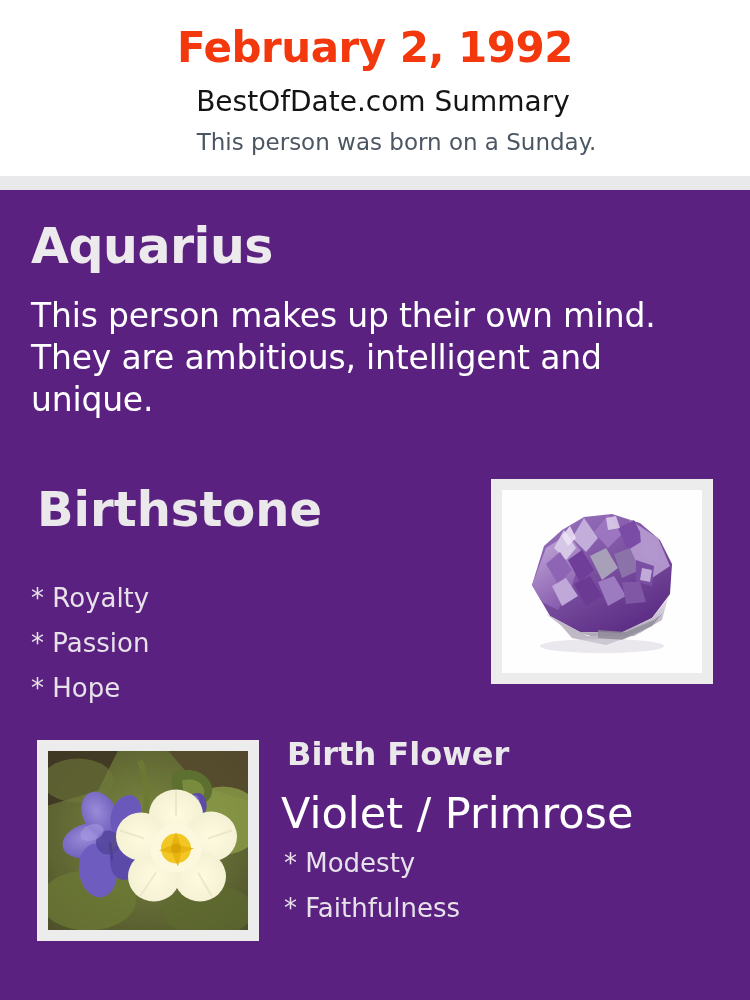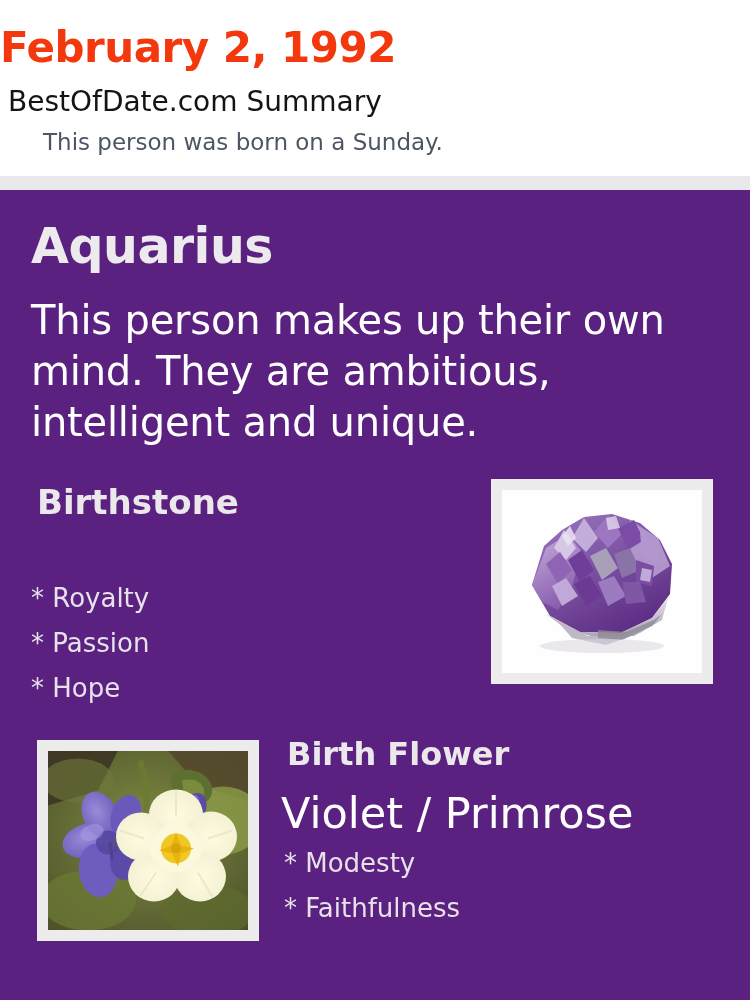--- a/index.html
+++ b/index.html
@@ -9,21 +9,21 @@
     background:#FFFFFF;
     font-family:"DejaVu Sans", sans-serif;
     overflow:hidden;
   }
 
   .page { position:relative; width:750px; height:1000px; background:#FFFFFF; }
 
   
   .header {
     position:absolute; left:0; top:0; width:750px; height:176px;
-    background:#FFFFFF; 
+    background:#FFFFFF; text-align:center;
   }
   .header-date {
     position:absolute; left:0; top:27px; width:750px;
     font-size:42px; font-weight:700; letter-spacing:-0.5px;
     color:#F4380E; line-height:1.0;
     font-family:"DejaVu Sans", sans-serif;
   }
   .header-site {
     position:absolute; left:8px; top:88px; width:750px;
     font-size:28px; font-weight:400; color:#141414; line-height:1.0;
@@ -46,28 +46,28 @@
   }
 
   
   .zodiac-title {
     position:absolute; left:31px; top:32px;
     font-size:49px; font-weight:700; color:#ECEAEC;
     letter-spacing:-0.5px; line-height:1.0;
   }
   .zodiac-desc {
     position:absolute; left:31px; top:105px; width:650px;
-    font-size:40px; font-weight:400; color:#FFFFFF;
+    font-size:33px; font-weight:400; color:#FFFFFF;
     line-height:1.27; letter-spacing:-0.2px;
   }
 
   
   .stone-title {
     position:absolute; left:37px; top:295px;
-    font-size:34px; font-weight:700; color:#EAE8EA; line-height:1.0;
+    font-size:48px; font-weight:700; color:#EAE8EA; line-height:1.0;
   }
   .stone-name {
     position:absolute; left:31px; top:347px;
     font-size:34px; font-weight:400; color:#FFFFFF; line-height:1.0;
   }
   .stone-traits {
     position:absolute; left:31px; top:395px; list-style:none;
   }
   .stone-traits li {
     font-size:26px; font-weight:400; color:#E7E2EA;

